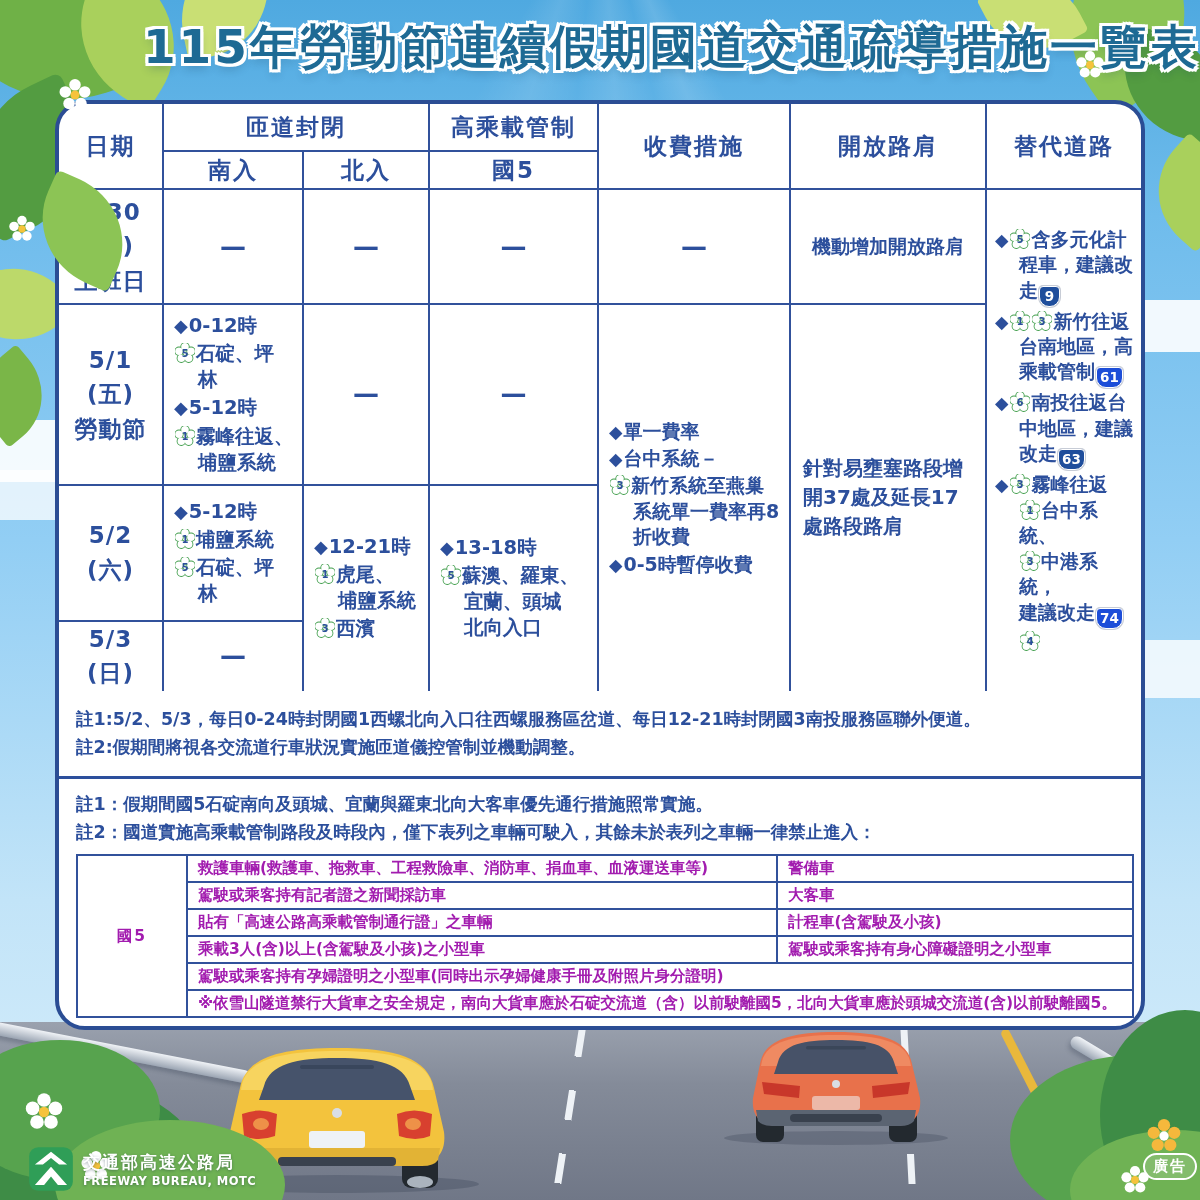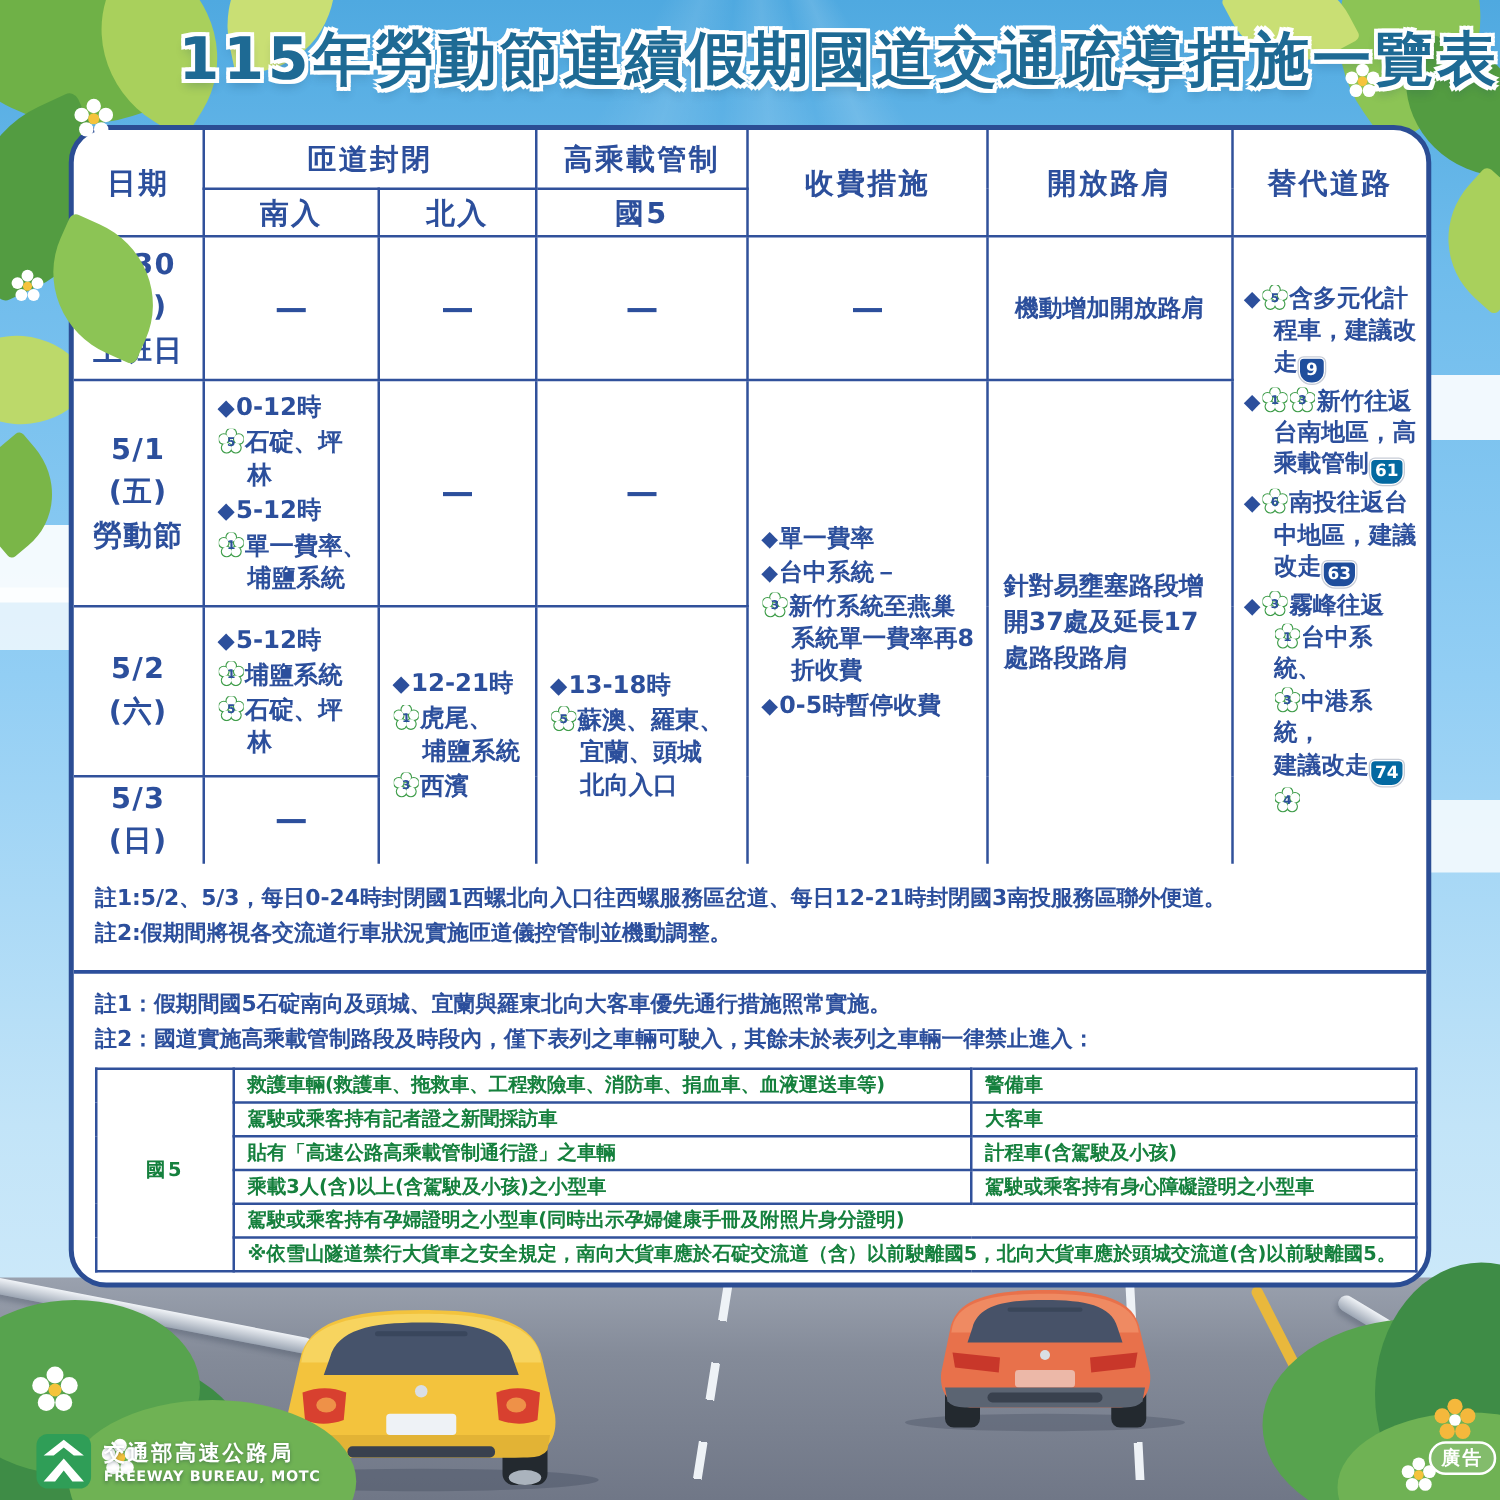--- a/index.html
+++ b/index.html
@@ -29,30 +29,30 @@
   .dash { font-size:26px; font-weight:bold; color:#2c4f9c; }
   td.rich { padding:6px 8px 6px 10px; font-size:19.5px; line-height:1.34; }
   td.rich.alt { font-size:19px; padding:6px 6px 6px 8px; }
   td.rich.toll { font-size:19px; }
   .entry { padding-left:24px; text-indent:-24px; margin:2px 0; }
   .dmd { color:#2c4f9c; margin-right:1px; font-size:.92em; }
   .shield { width:20px; height:20px; display:inline-block; vertical-align:-3px; margin:0 1px; text-indent:0; }
   .tag { display:inline-block; min-width:21px; height:21px; line-height:18px; padding:0 3px; margin:0 1px;
     border:1.5px solid #fff; border-radius:4px 4px 10px 10px; color:#fff; font-size:13.5px; text-align:center;
     vertical-align:-4px; text-indent:0; box-shadow:0 0 0 1px rgba(30,50,90,.25); }
-  .tag-blue { background:#1f4e9c; } .tag-red { background:#0369a1; }
+  .tag-blue { background:#1f4e9c; } .tag-red { background:#1d4ed8; }
   td.shoulder-txt { padding:8px 12px; font-size:20px; line-height:1.45; }
   td.shoulder-one { text-align:center; font-size:19px; padding:4px; }
 
   .notes-top { padding:14px 17px 6px; color:#2c4f9c; font-weight:bold; font-size:17.5px; line-height:1.62; }
   .divider { border-top:3px solid #2c4f9c; margin-top:9px; }
   .sec2 { padding:11px 17px 0; color:#2c4f9c; font-weight:bold; }
   .sec2 .nline { font-size:17.5px; line-height:1.6; }
   table.veh { width:100%; border-collapse:collapse; table-layout:fixed; margin-top:8px; }
-  table.veh td { border:2px solid #31519b; color:#15803d; font-weight:bold; font-size:15.5px; padding:2px 10px; height:25px; }
+  table.veh td { border:2px solid #31519b; color:#a21caf; font-weight:bold; font-size:15.5px; padding:2px 10px; height:25px; }
   td.vhead { text-align:center; font-size:20px; letter-spacing:2px; }
 
   .road { position:absolute; left:0; top:1022px; width:1200px; height:178px; z-index:1;
     background:linear-gradient(180deg,#9aa1ae 0%,#848b99 35%,#707787 100%); }
   .lane { position:absolute; width:7px; z-index:1; background:repeating-linear-gradient(180deg,#eef2f6 0 30px,rgba(0,0,0,0) 30px 64px); border-radius:3px; }
   .edgeline { position:absolute; z-index:1; border-radius:6px; }
   .rail { position:absolute; height:13px; background:linear-gradient(180deg,#f0f3f7,#9ba5b3); border-radius:7px; z-index:2; box-shadow:0 4px 4px rgba(40,50,70,.25); }
   .bush { position:absolute; border-radius:50%; z-index:3; }
   .car { position:absolute; z-index:2; }
 
@@ -323,21 +323,21 @@
                     <circle cx="5.2" cy="10.7" r="4.9"></circle>
                   </g>
                   <g fill="#fff">
                     <circle cx="13" cy="4.9" r="4.9"></circle>
                     <circle cx="20.8" cy="10.7" r="4.9"></circle>
                     <circle cx="17.8" cy="19.8" r="4.9"></circle>
                     <circle cx="8.2" cy="19.8" r="4.9"></circle>
                     <circle cx="5.2" cy="10.7" r="4.9"></circle>
                   </g>
                   <text x="13" y="17.6" text-anchor="middle" font-size="12.5" font-weight="bold" fill="#2c4f9c">1</text>
-                </svg><span class="tx">單一費率、</span><br><span class="tx">埔鹽系統</span></div>
+                </svg><span class="tx">霧峰往返、</span><br><span class="tx">埔鹽系統</span></div>
             </td>
         <td class="c dash">—</td>
         <td class="c dash">—</td>
         <td rowspan="3" class="rich toll">
               <div class="entry"><span class="dmd">◆</span><span class="tx">單一費率</span></div>
               <div class="entry"><span class="dmd">◆</span><span class="tx">台中系統－</span></div>
               <div class="entry"><svg class="shield" viewBox="0 0 26 26">
                   <g fill="#fff" stroke="#3f9d4a" stroke-width="2.4">
                     <circle cx="13" cy="4.9" r="4.9"></circle>
                     <circle cx="20.8" cy="10.7" r="4.9"></circle>

